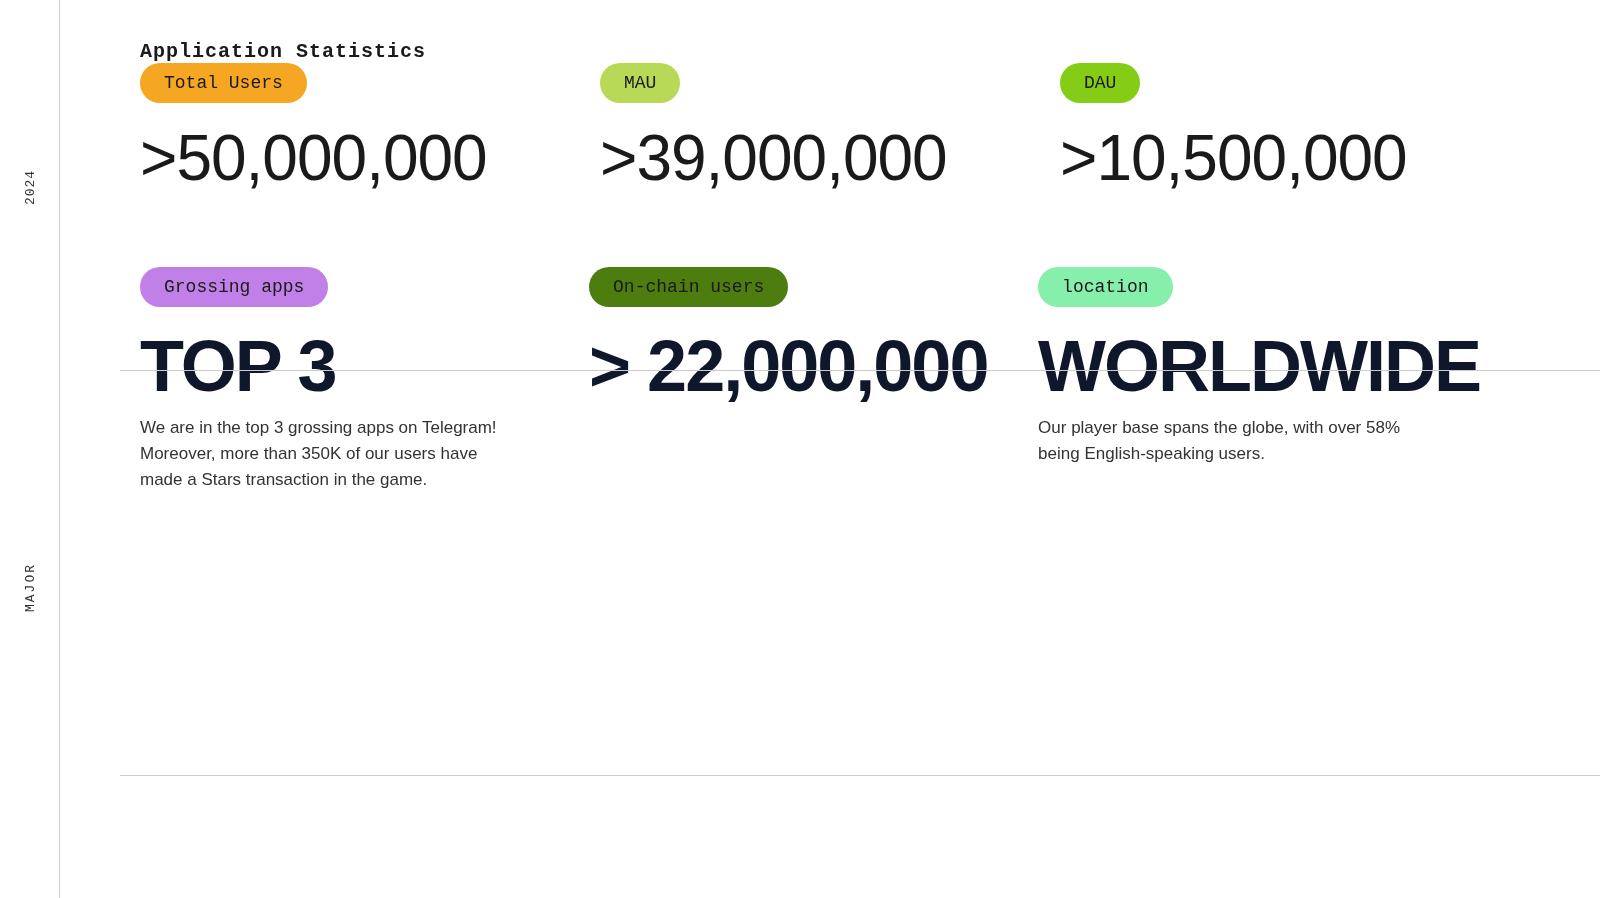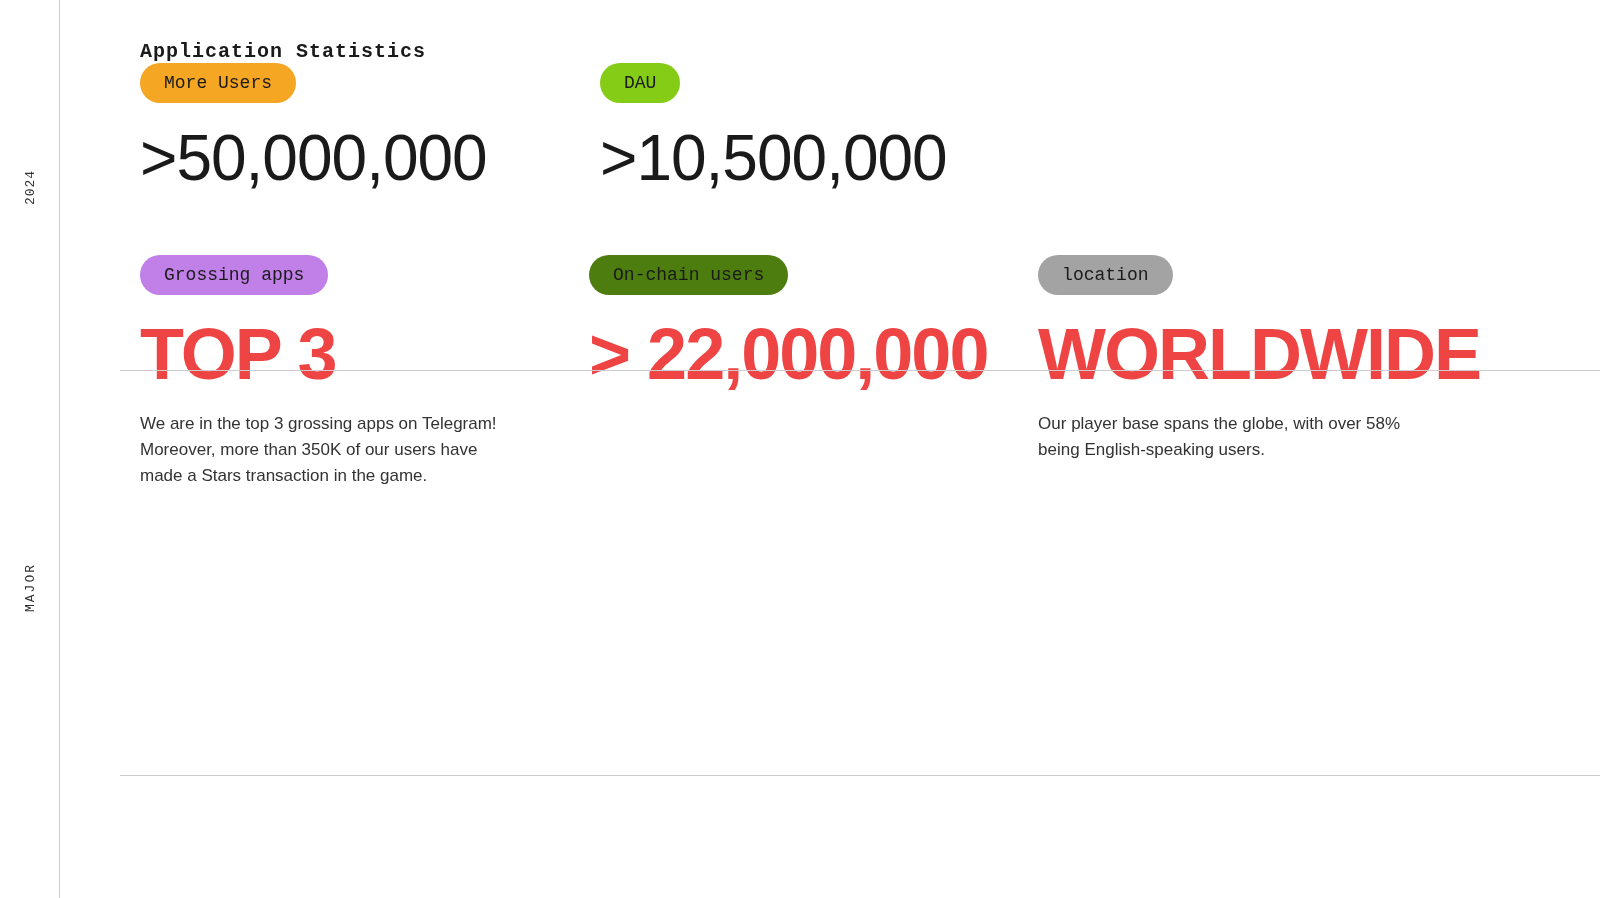--- a/index.html
+++ b/index.html
@@ -138,41 +138,41 @@
       color: #1a1a1a;
       text-align: center;
     }
 
     .badge-orange-chain {
       background-color: #4d7c0f;
       color: #1a1a1a;
     }
 
     .badge-orange-location {
-      background-color: #a3a3a3;
+      background-color: #86efac;
       color: #1a1a1a;
     }
 
     .stat-number {
       font-size: 64px;
       font-weight: 300;
       color: #1a1a1a;
       letter-spacing: -1px;
       line-height: 1.1;
-      margin-bottom: 12px;
+      margin-bottom: 24px;
       font-family: Arial, sans-serif;
     }
 
     .stat-number-large {
       font-size: 72px;
       font-weight: 700;
-      color: #ef4444;
+      color: #0f172a;
       letter-spacing: -2px;
       line-height: 1.1;
-      margin-bottom: 16px;
+      margin-bottom: 8px;
       font-family: Arial, sans-serif;
     }
 
     .stat-description {
       font-size: 17px;
       color: #333333;
       line-height: 1.55;
       font-family: Arial, sans-serif;
       font-weight: 400;
       max-width: 380px;
@@ -191,24 +191,28 @@
   <div class="main-content">
 
     <div class="divider-horizontal divider-middle"></div>
     <div class="divider-horizontal divider-bottom"></div>
 
     <h1 class="page-title">Application Statistics</h1>
 
     <div class="stats-grid-top">
 
       <div class="stat-card">
-        <div class="badge badge-orange">More Users</div>
+        <div class="badge badge-orange">Total Users</div>
         <div class="stat-number">&gt;50,000,000</div>
       </div>
 
+      <div class="stat-card">
+        <div class="badge badge-green">MAU</div>
+        <div class="stat-number">&gt;39,000,000</div>
+      </div>
 
       <div class="stat-card">
         <div class="badge badge-purple">DAU</div>
         <div class="stat-number">&gt;10,500,000</div>
       </div>
 
     </div>
 
     <div class="stats-grid-bottom">
 

